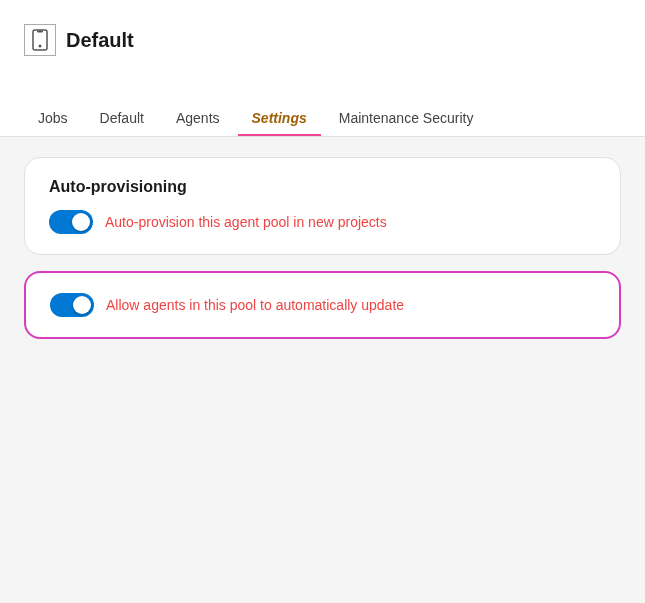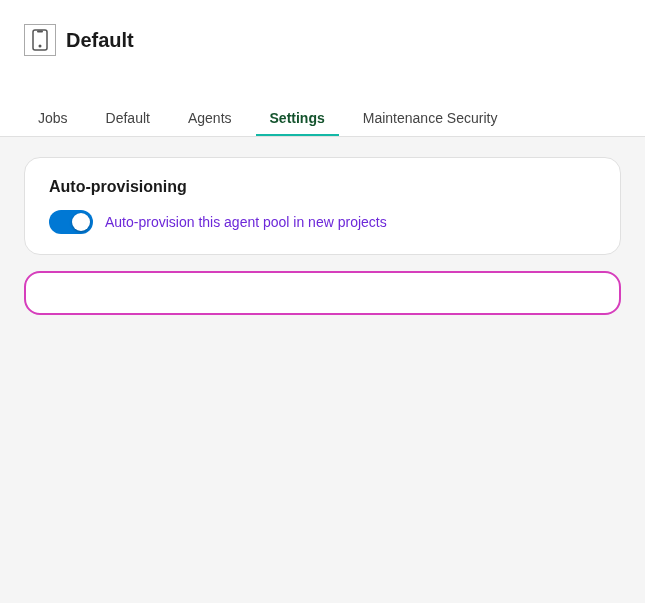--- a/index.html
+++ b/index.html
@@ -35,38 +35,39 @@
     }
 
     .page-title {
       font-size: 20px;
       font-weight: 600;
       color: #1a1a1a;
     }
 
     .nav-tabs {
       display: flex;
-      gap: 10px;
+      gap: 4px;
       list-style: none;
       margin-top: 46px;
     }
 
     .nav-tab {
       padding: 8px 14px;
       font-size: 14px;
       color: #444;
       cursor: pointer;
       border-bottom: 2px solid transparent;
       white-space: nowrap;
     }
 
     .nav-tab.active {
-      color: #14532d;
-      border-bottom: 2px solid #14b8a6;
+      color: #a16207;
+      border-bottom: 2px solid #ec4899;
       font-weight: 600;
+      font-style: italic;
     }
 
     .content {
       padding: 20px 24px;
       display: flex;
       flex-direction: column;
       gap: 16px;
     }
 
     .card {
@@ -88,21 +89,21 @@
     }
 
     .toggle-row {
       display: flex;
       align-items: center;
       gap: 12px;
     }
 
     .toggle-label {
       font-size: 14px;
-      color: #6d28d9;
+      color: #ef4444;
     }
 
     
     .toggle {
       position: relative;
       width: 44px;
       height: 24px;
       flex-shrink: 0;
       cursor: pointer;
     }
@@ -173,16 +174,23 @@
     <div class="toggle-row">
       <div class="toggle">
         <div class="toggle-track on"></div>
         <div class="toggle-thumb on"></div>
       </div>
       <span class="toggle-label">Auto-provision this agent pool in new projects</span>
     </div>
   </div>
 
   <div class="card highlighted">
+    <div class="toggle-row">
+      <div class="toggle">
+        <div class="toggle-track on"></div>
+        <div class="toggle-thumb on"></div>
+      </div>
+      <span class="toggle-label">Allow agents in this pool to automatically update</span>
+    </div>
   </div>
 
 
 </div>
 
 </body></html>

